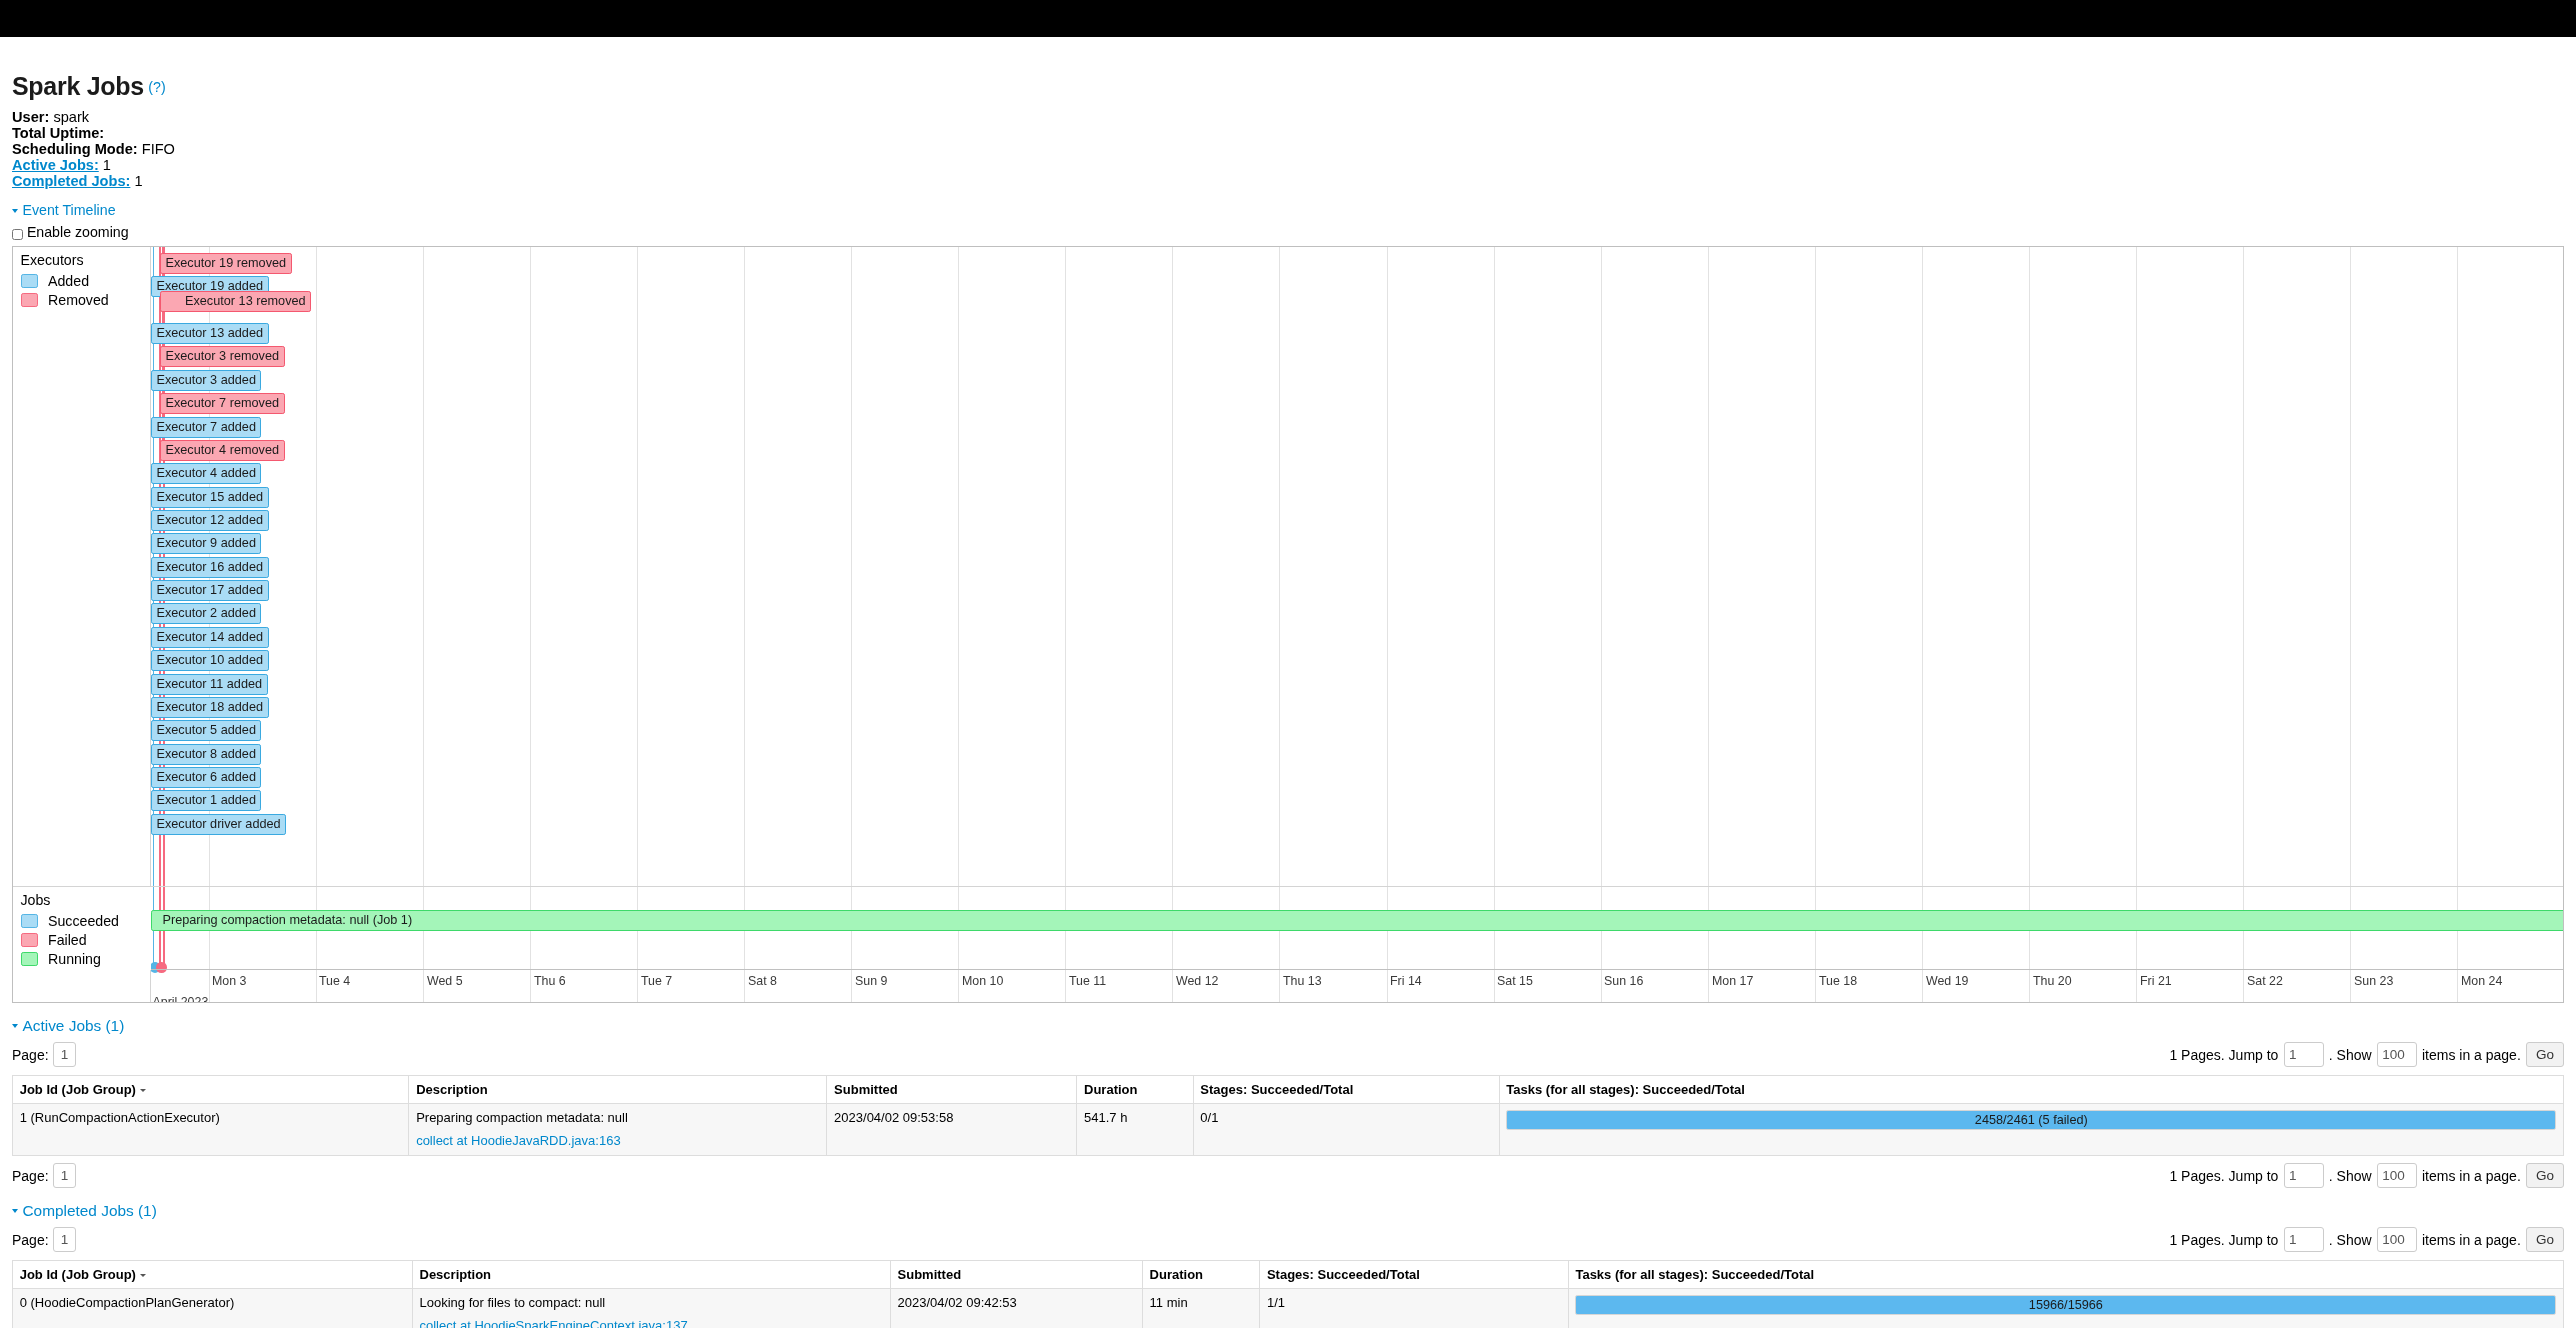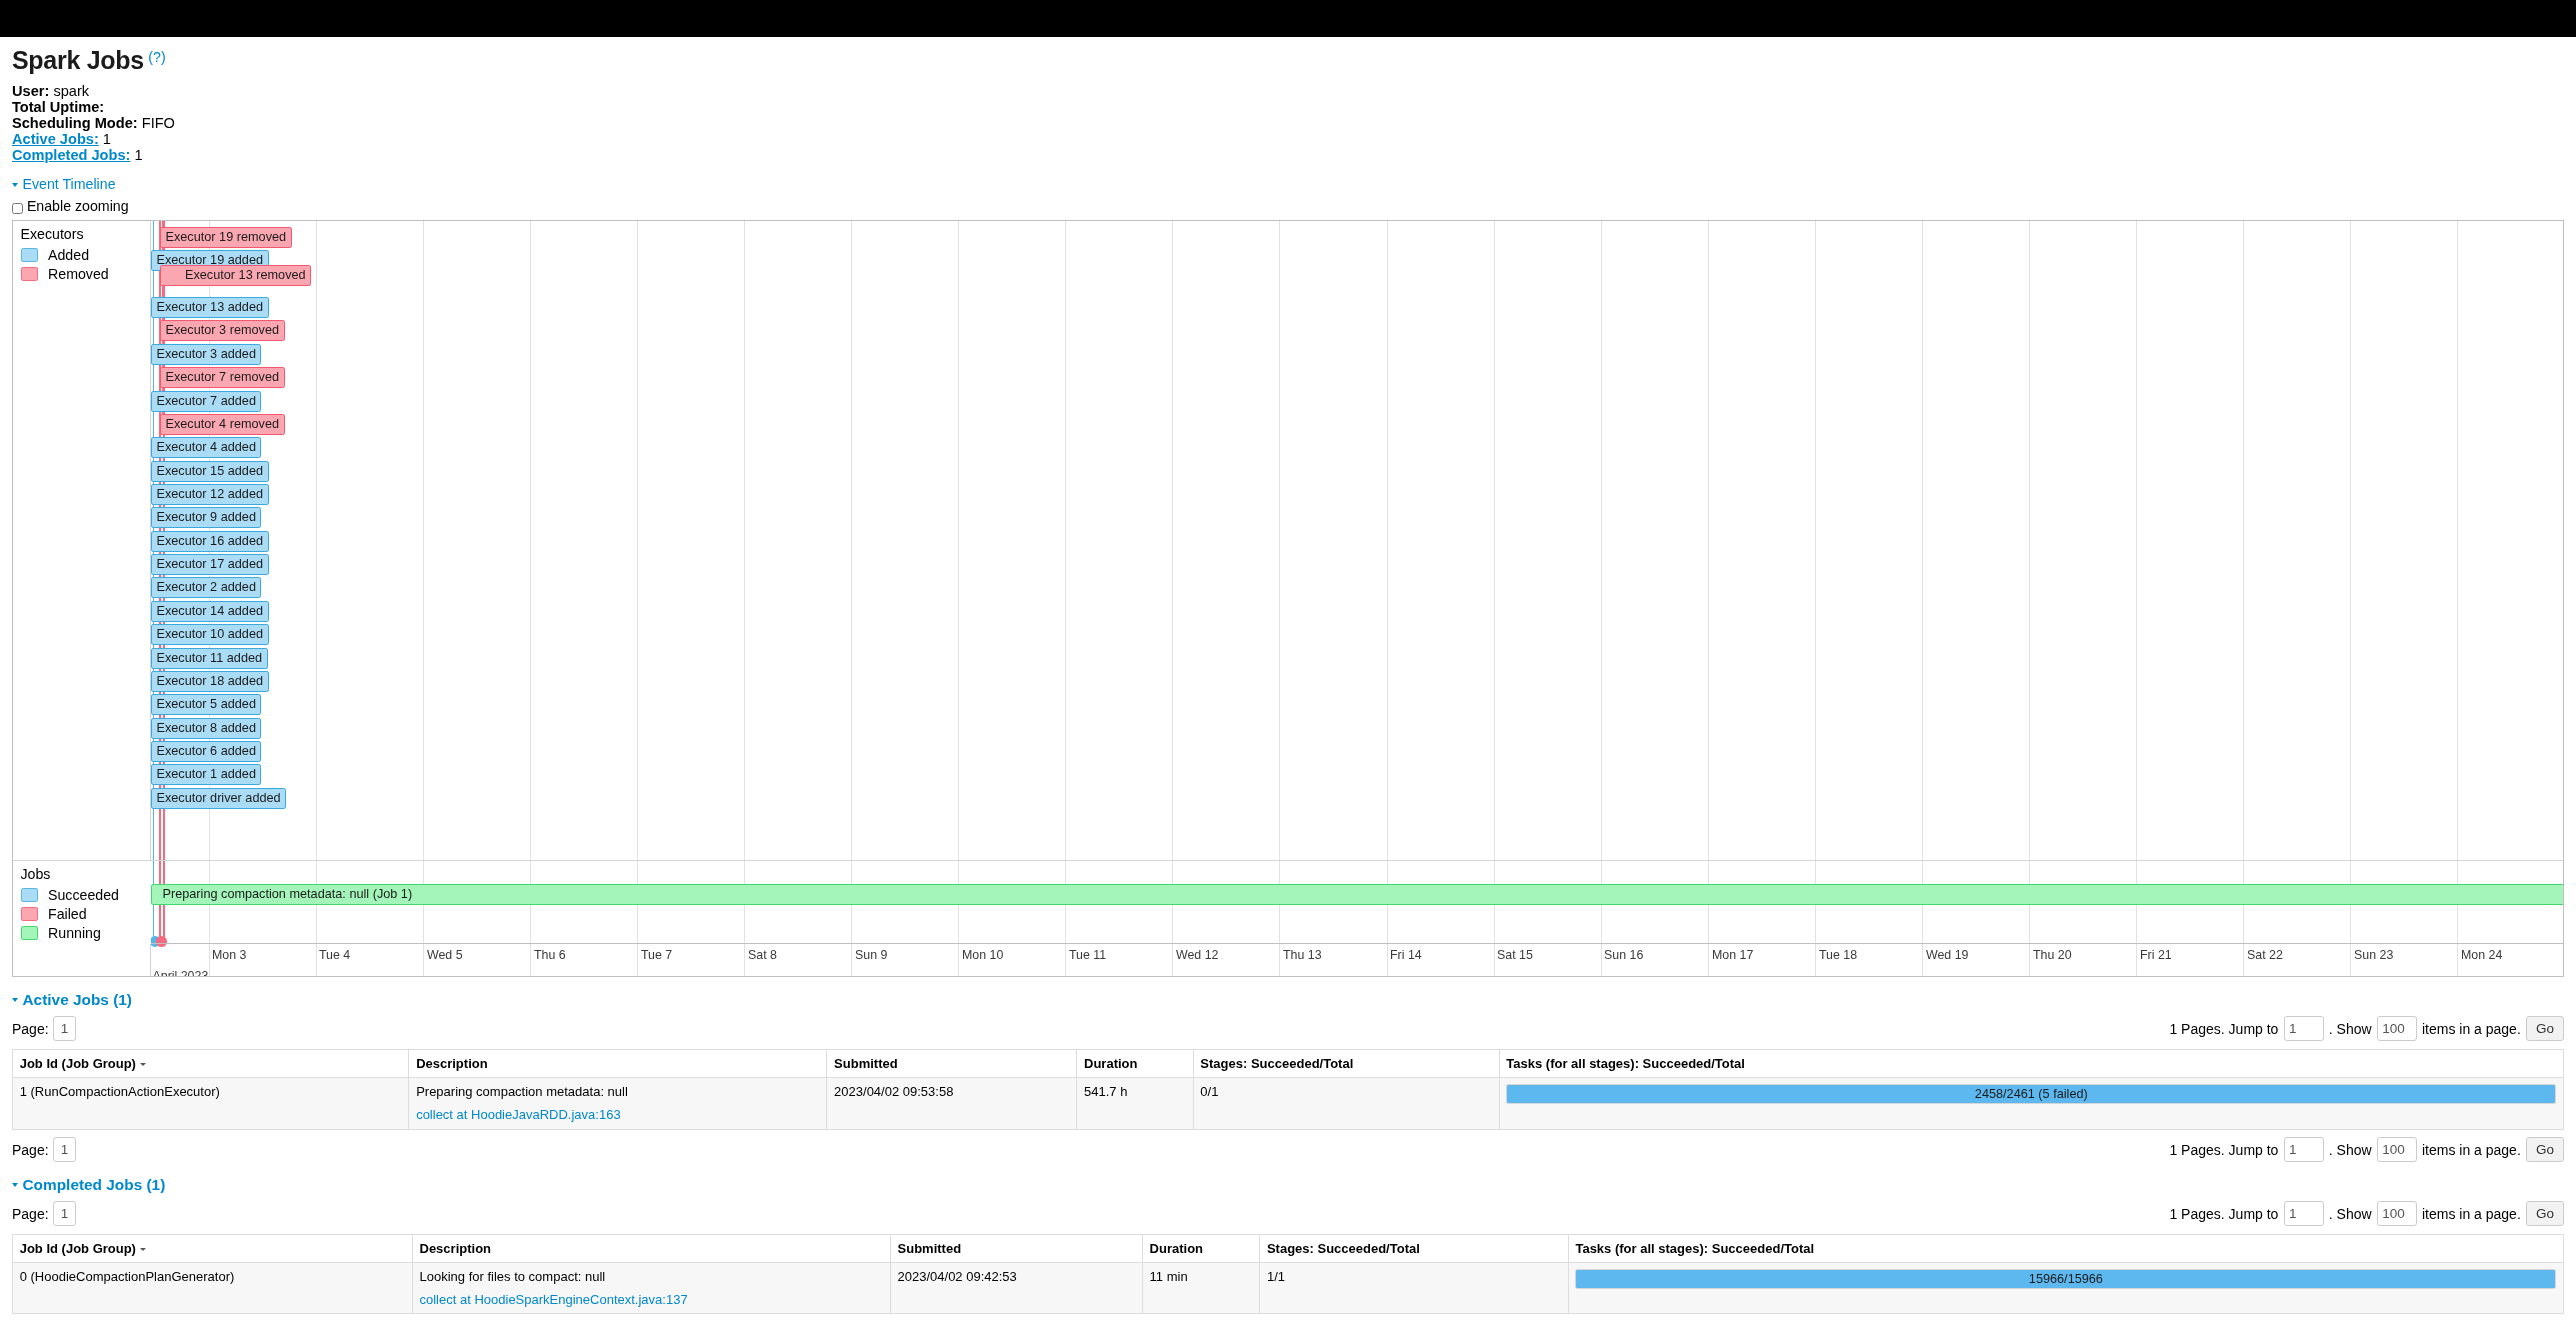--- a/index.html
+++ b/index.html
@@ -16,22 +16,22 @@
     height: 37px;
     background: #000000;
     width: 100%;
   }
 
   .page-wrap { padding: 0 12px; }
 
   
   .title-row {
     display: flex;
-    align-items: flex-start;
-    margin-top: 11px;
+    align-items: center;
+    margin-top: 37px;
   }
   .page-title {
     font-size: 25px;
     font-weight: bold;
     letter-spacing: -0.3px;
     line-height: 1;
     color: #1b1b1b;
   }
   .help-link {
     color: #0088cc;
@@ -47,21 +47,21 @@
   .summary li { list-style: none; }
   .summary ul { margin: 0; padding: 0; }
   .summary .k { font-weight: bold; }
   .summary .k-link { font-weight: bold; color: #0088cc; }
   .summary .v { font-weight: normal; }
 
   
   .section-title {
     color: #0088cc;
     font-size: 15.4px;
-    font-weight: bold;
+    font-weight: normal;
     margin-top: 13.5px;
     display: flex;
     align-items: center;
   }
   .section-title.small { font-size: 14.2px; font-weight: normal; }
   .caret {
     display: inline-block;
     width: 0; height: 0;
     border-left: 3.7px solid transparent;
     border-right: 3.7px solid transparent;

